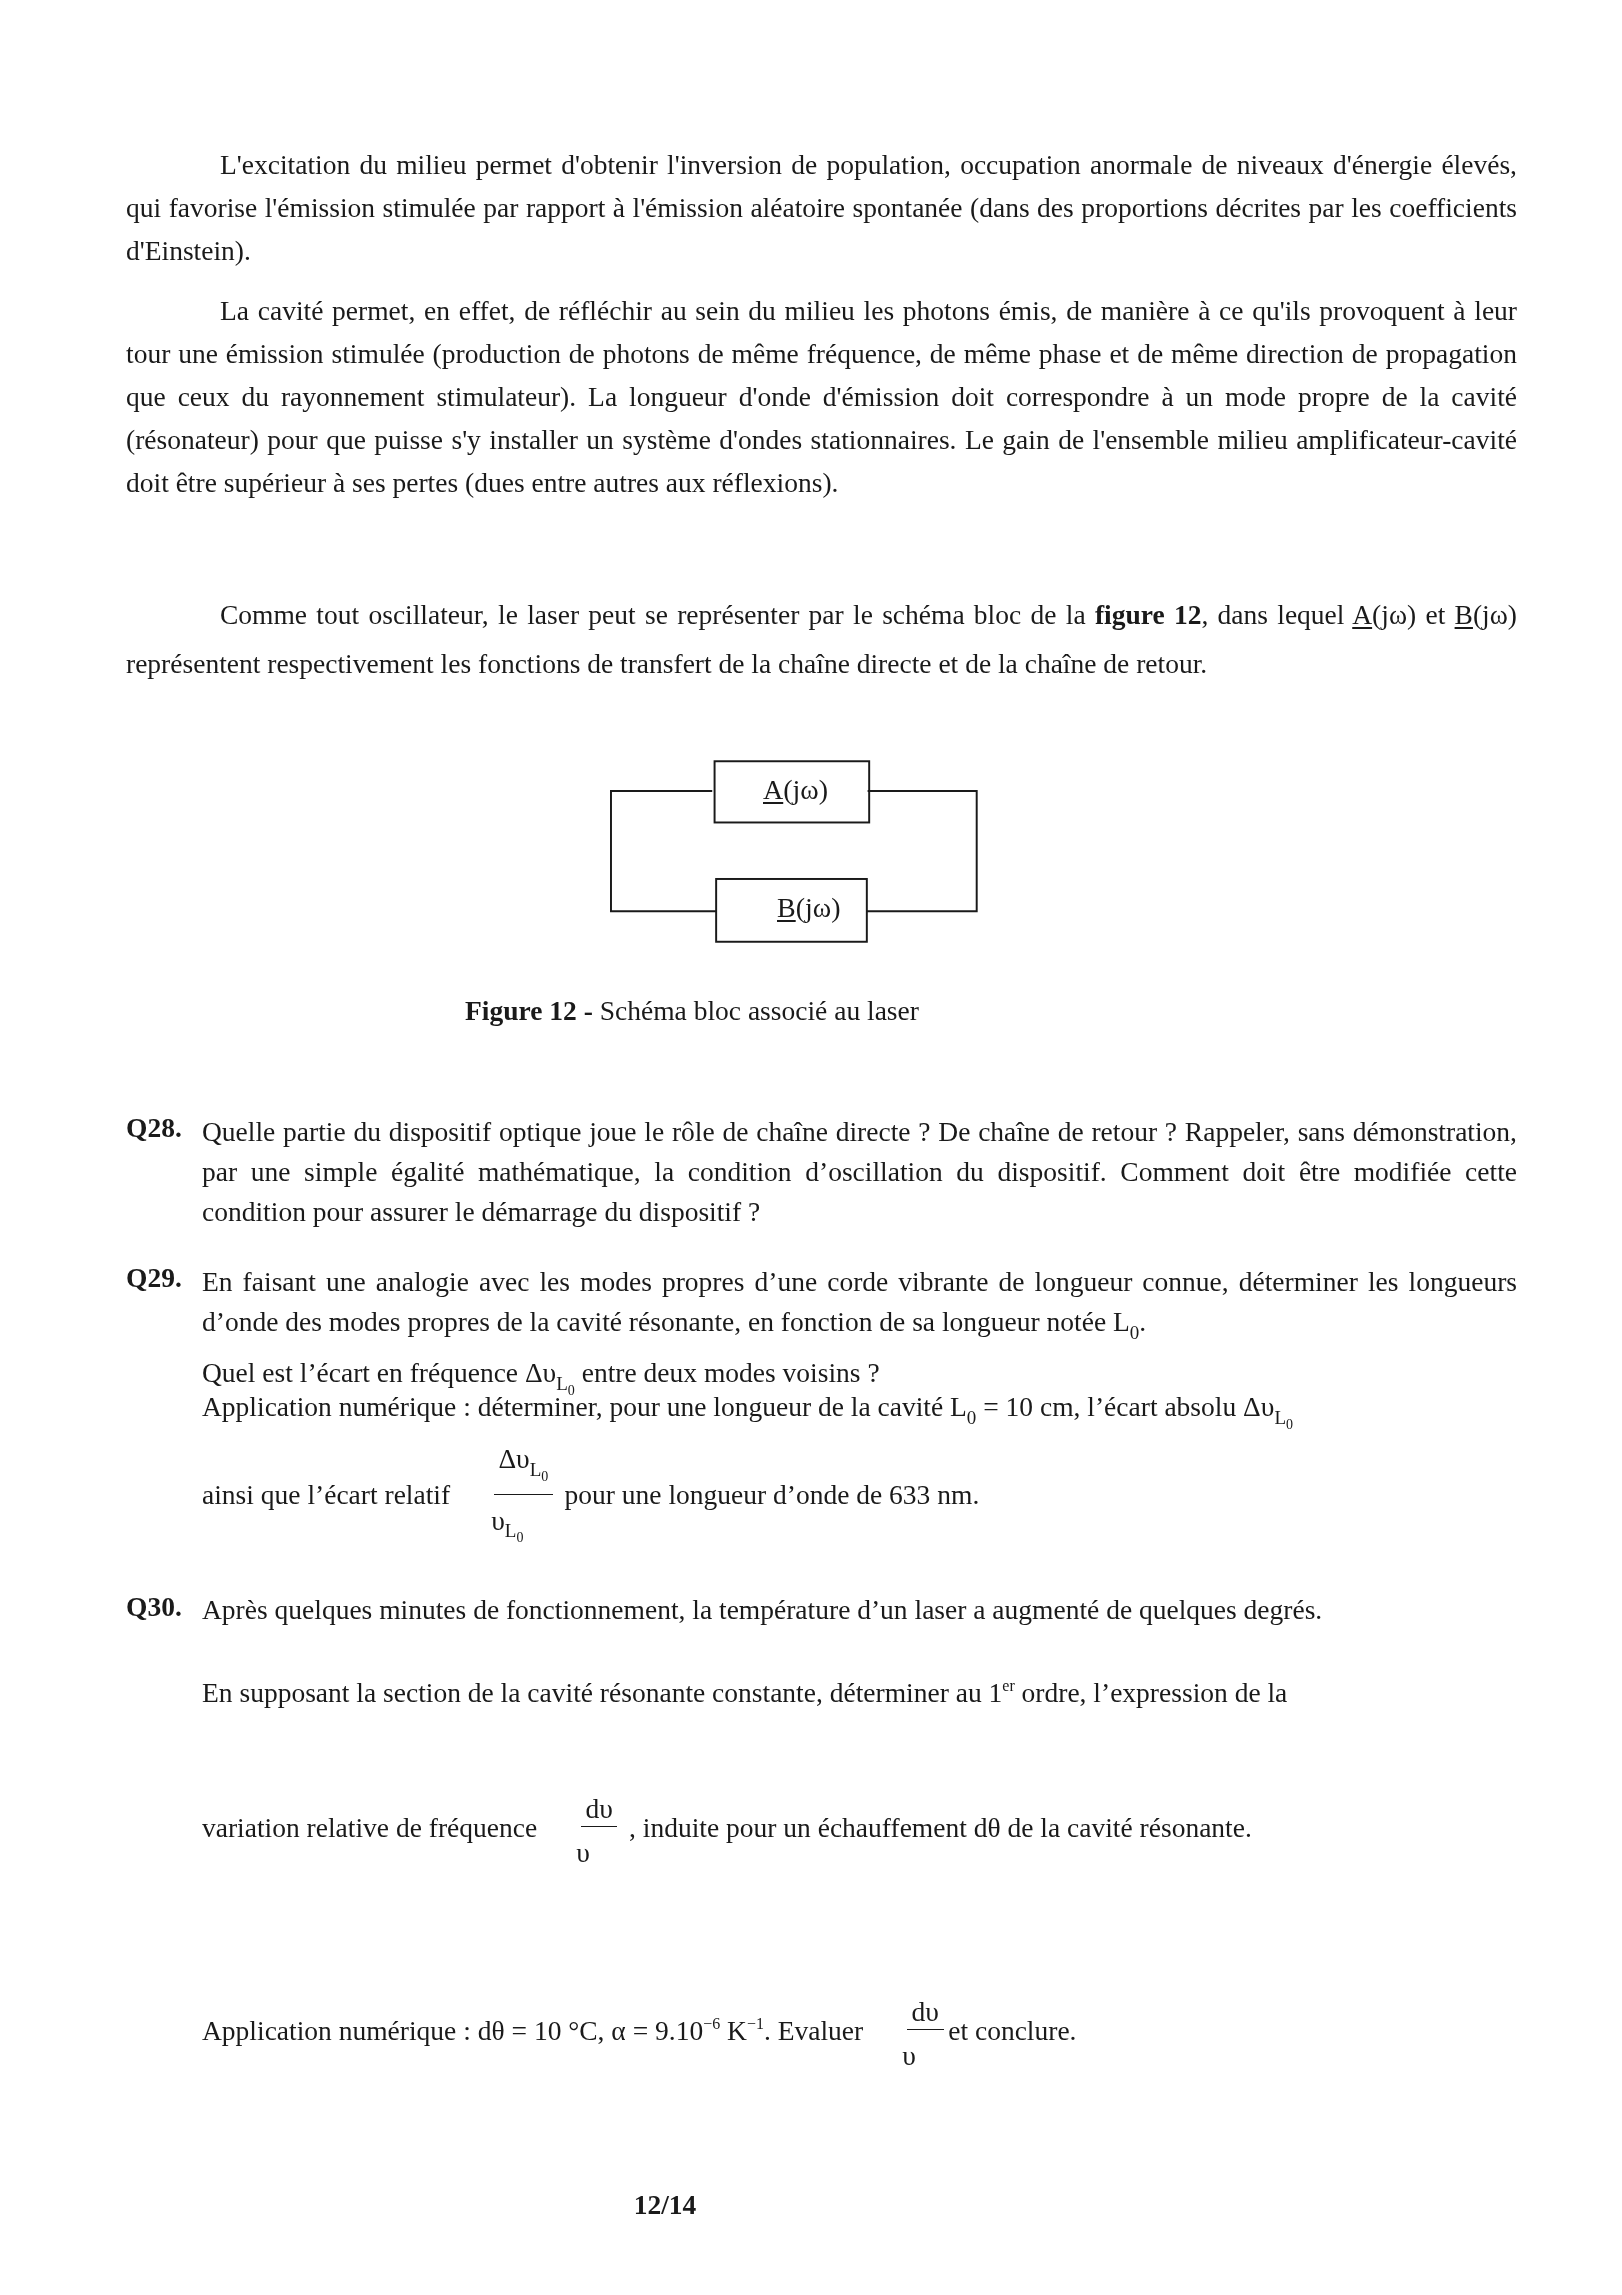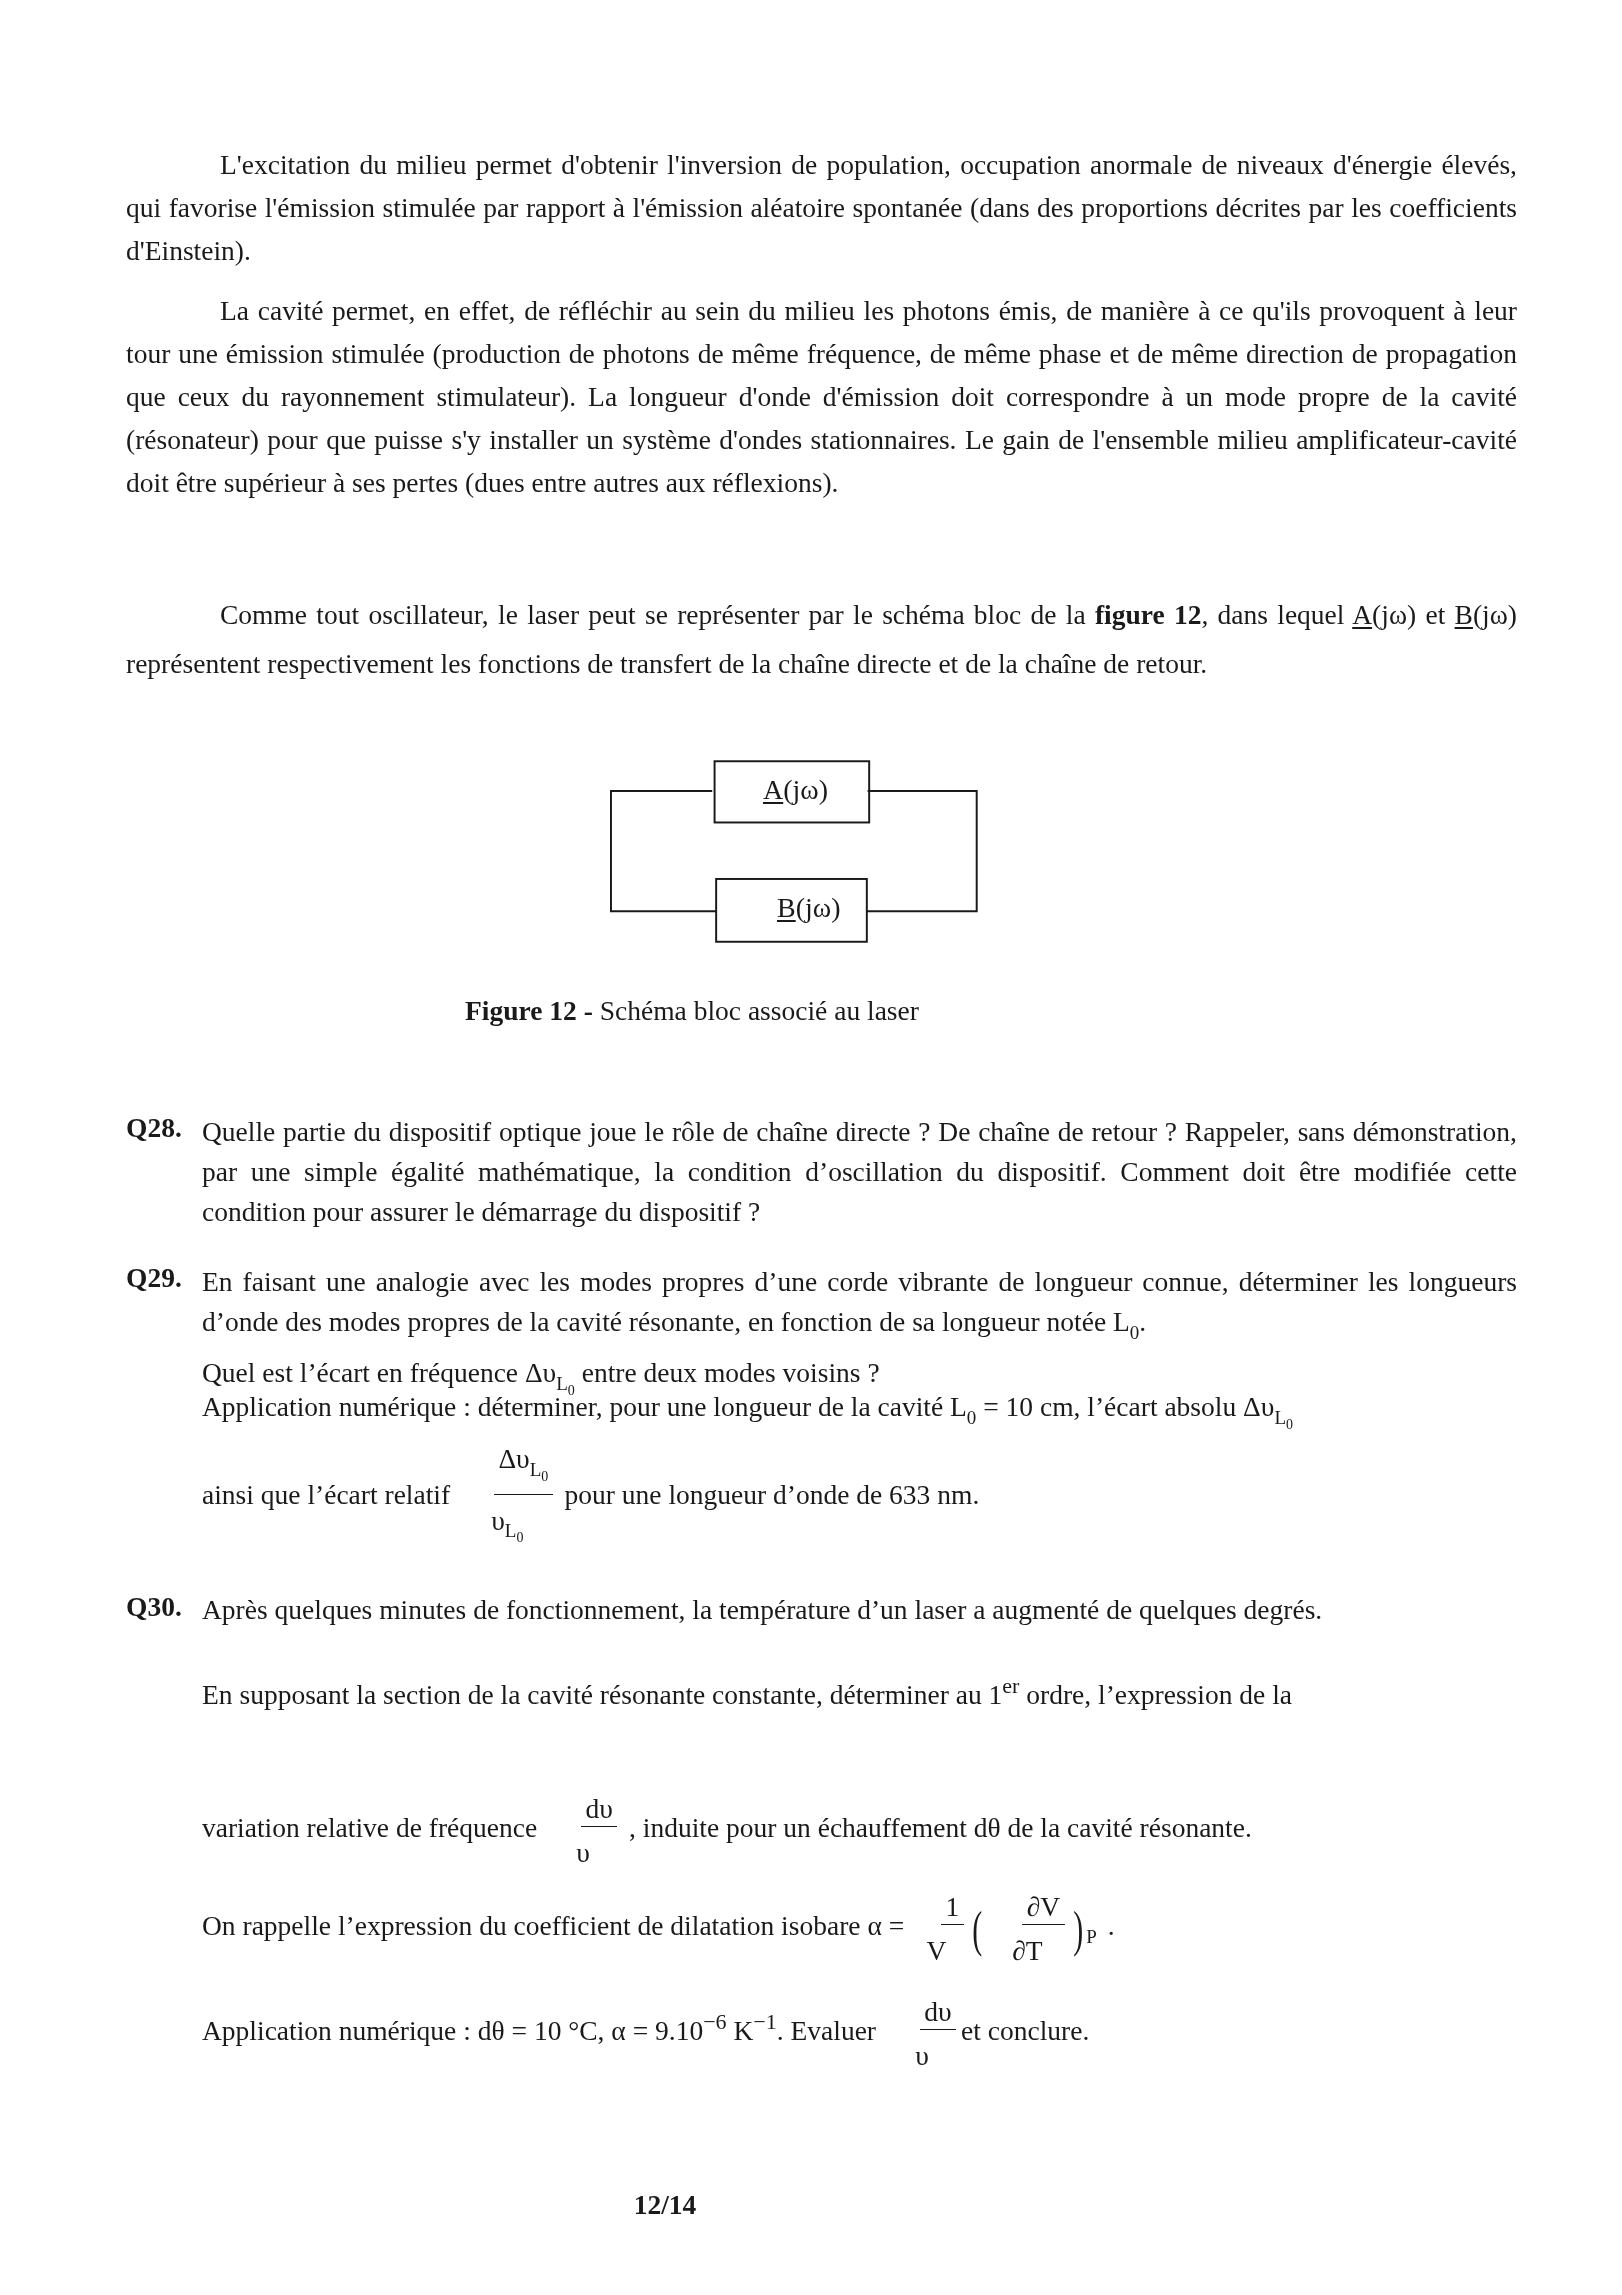--- a/index.html
+++ b/index.html
@@ -10,21 +10,21 @@
           text-align: justify; text-align-last: left; }
   .indent { text-indent: 94px; }
   .line { position: absolute; font-size: 27.5px; white-space: nowrap; }
   .u { text-decoration: underline; text-decoration-thickness: 1.6px; text-underline-offset: 3.1px; }
   b { font-weight: bold; }
   .q-label { position: absolute; left: 126px; font-weight: bold; font-size: 27.5px; }
   .q-body { position: absolute; left: 202px; width: 1315px; font-size: 27.5px; line-height: 40px;
             text-align: justify; text-align-last: left; }
   .sub { font-size: 19px; vertical-align: -7.9px; }
   .sub2 { font-size: 14px; vertical-align: -4.7px; }
-  .sup { font-size: 22px; vertical-align: 11px; }
+  .sup { font-size: 16px; vertical-align: 11px; }
   .frac { display: inline-block; vertical-align: middle; text-align: center; margin: 0 4.7px; }
   .frac .num { display: block; padding: 0 4.7px; border-bottom: 1.6px solid #1a1a1a; line-height: 35px; margin-left: 32px; }
   .frac .den { display: block; line-height: 35px; margin-top: 8px; }
   .diagram { position: absolute; left: 0; top: 0; }
   .box-label { position: absolute; font-size: 28px; white-space: nowrap; }
   .caption { position: absolute; left: 0; width: 1384px; text-align: center; top: 995px; font-size: 27.5px; }
   .page-num { position: absolute; left: 0; width: 1330px; text-align: center; top: 2189px; font-size: 27.5px; font-weight: bold; }
   .paren { font-size: 50px; vertical-align: middle; font-weight: 100; transform: scaleX(0.6); display: inline-block; }
 </style>
 </head>
@@ -75,22 +75,19 @@
 
   <div class="q-label" style="top:1591px;">Q30.</div>
   <div class="q-body" style="top:1591px; line-height:38px;">
     <span>Après quelques minutes de fonctionnement, la température d’un laser a augmenté de quelques degrés.</span><br>
     <br>
     <span>En supposant la section de la cavité résonante constante, déterminer au 1</span><span class="sup">er</span><span> ordre, l’expression de la</span>
   </div>
   <div class="line" style="left:202px; top:1791px;">
     <span>variation relative de fréquence </span><span class="frac"><span class="num">dυ</span><span class="den">υ</span></span><span> , induite pour un échauffement </span><span>dθ</span><span> de la cavité résonante.</span>
   </div>
-  <div class="line" style="left:202px; top:1889px;">
-    <span>On  rappelle l’expression du coefficient de dilatation isobare </span><span>α =</span><span class="frac"><span class="num">1</span><span class="den">V</span></span><span class="paren">(</span><span class="frac"><span class="num">∂V</span><span class="den">∂T</span></span><span class="paren">)</span><span class="sub">P</span><span style="margin-left:11px;">.</span>
-  </div>
   <div class="line" style="left:202px; top:1994px;">
     <span>Application numérique : dθ = 10 °C, </span><span>α = 9.10</span><span class="sup">−6</span><span> K</span><span class="sup">−1</span><span>. Evaluer </span><span class="frac"><span class="num">dυ</span><span class="den">υ</span></span><span>et conclure.</span>
   </div>
 
   <div class="page-num">12/14</div>
 </div>
 
 
 </body></html>

